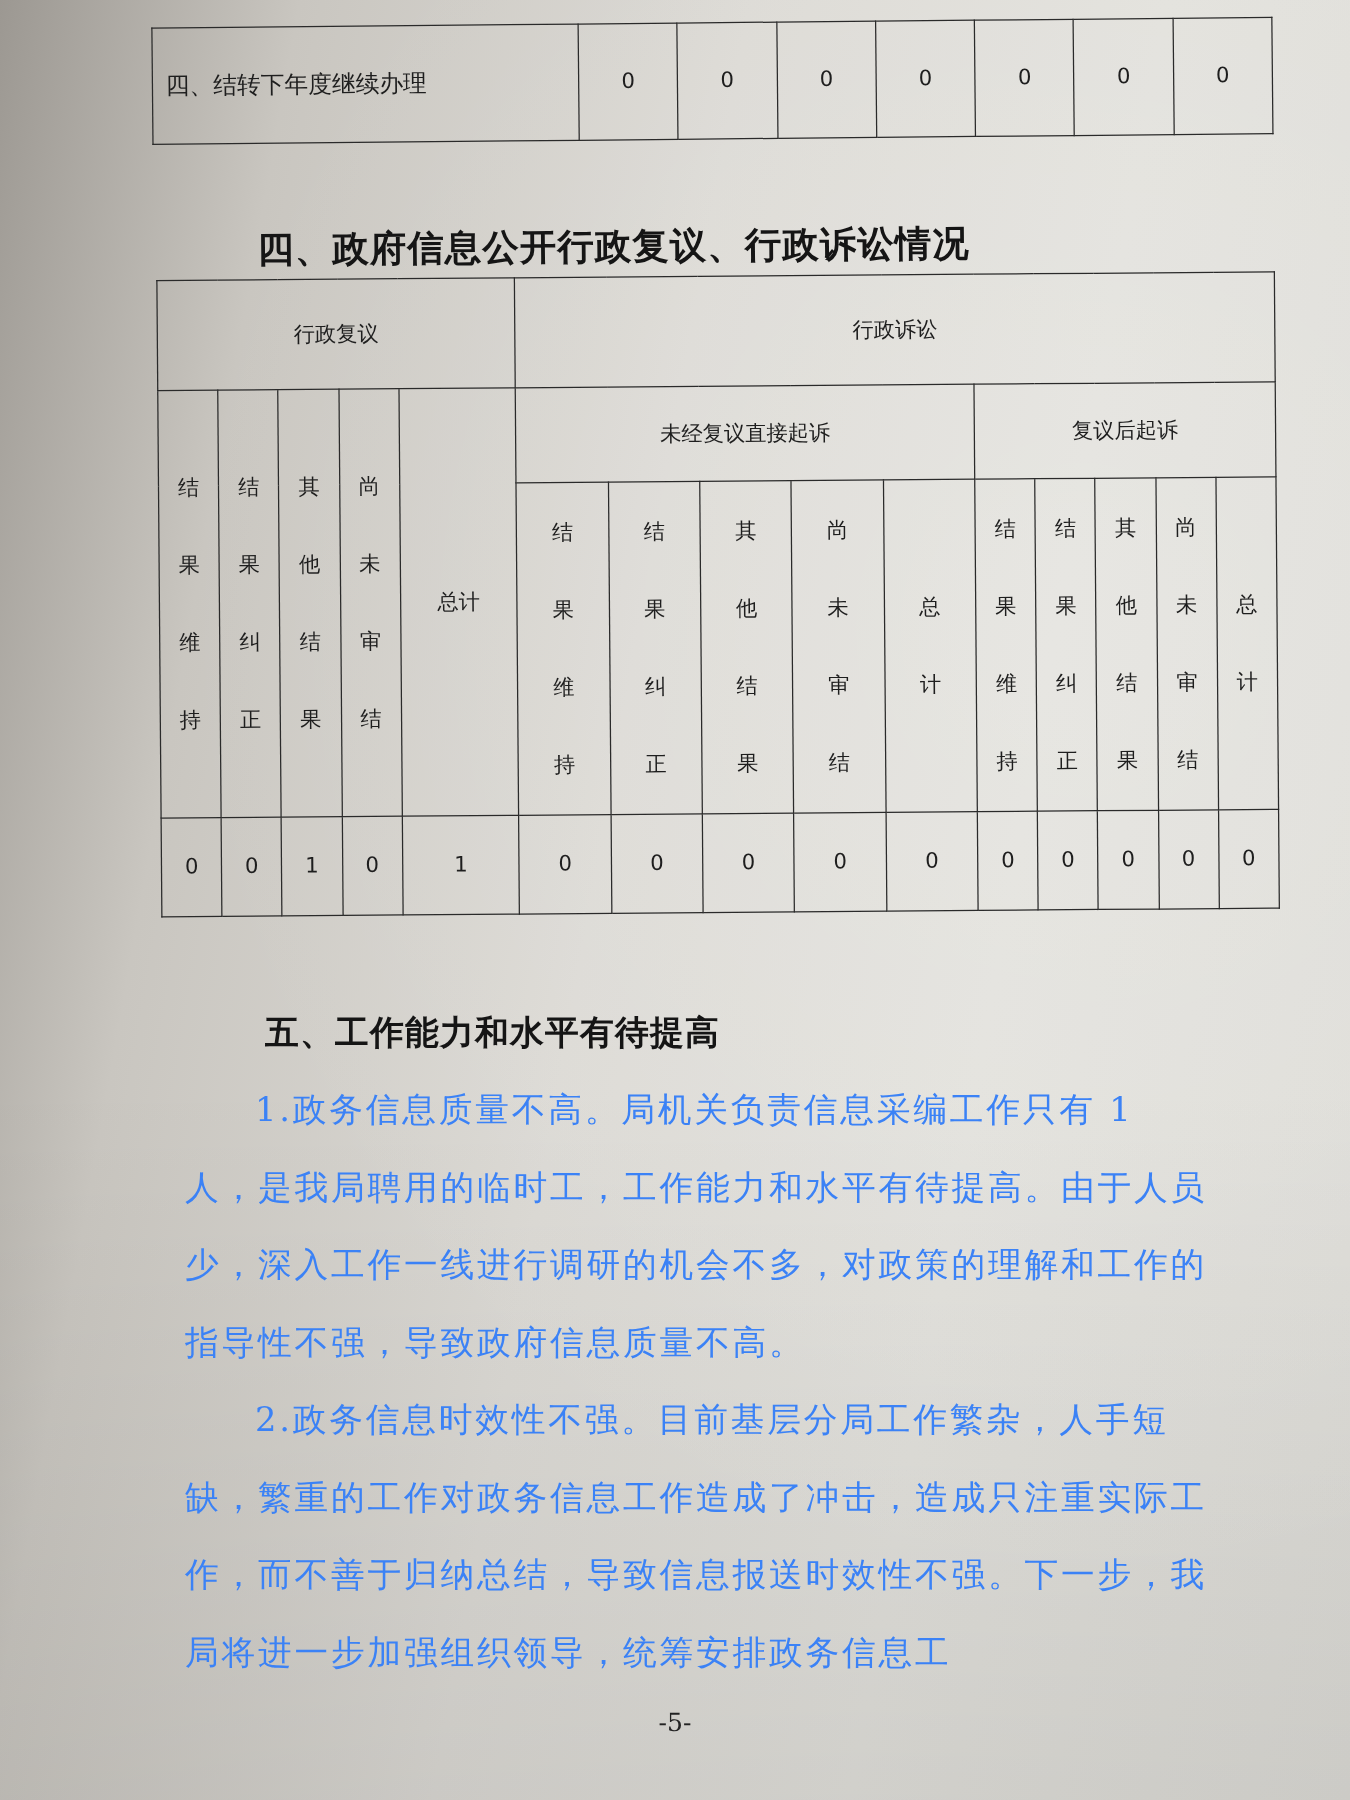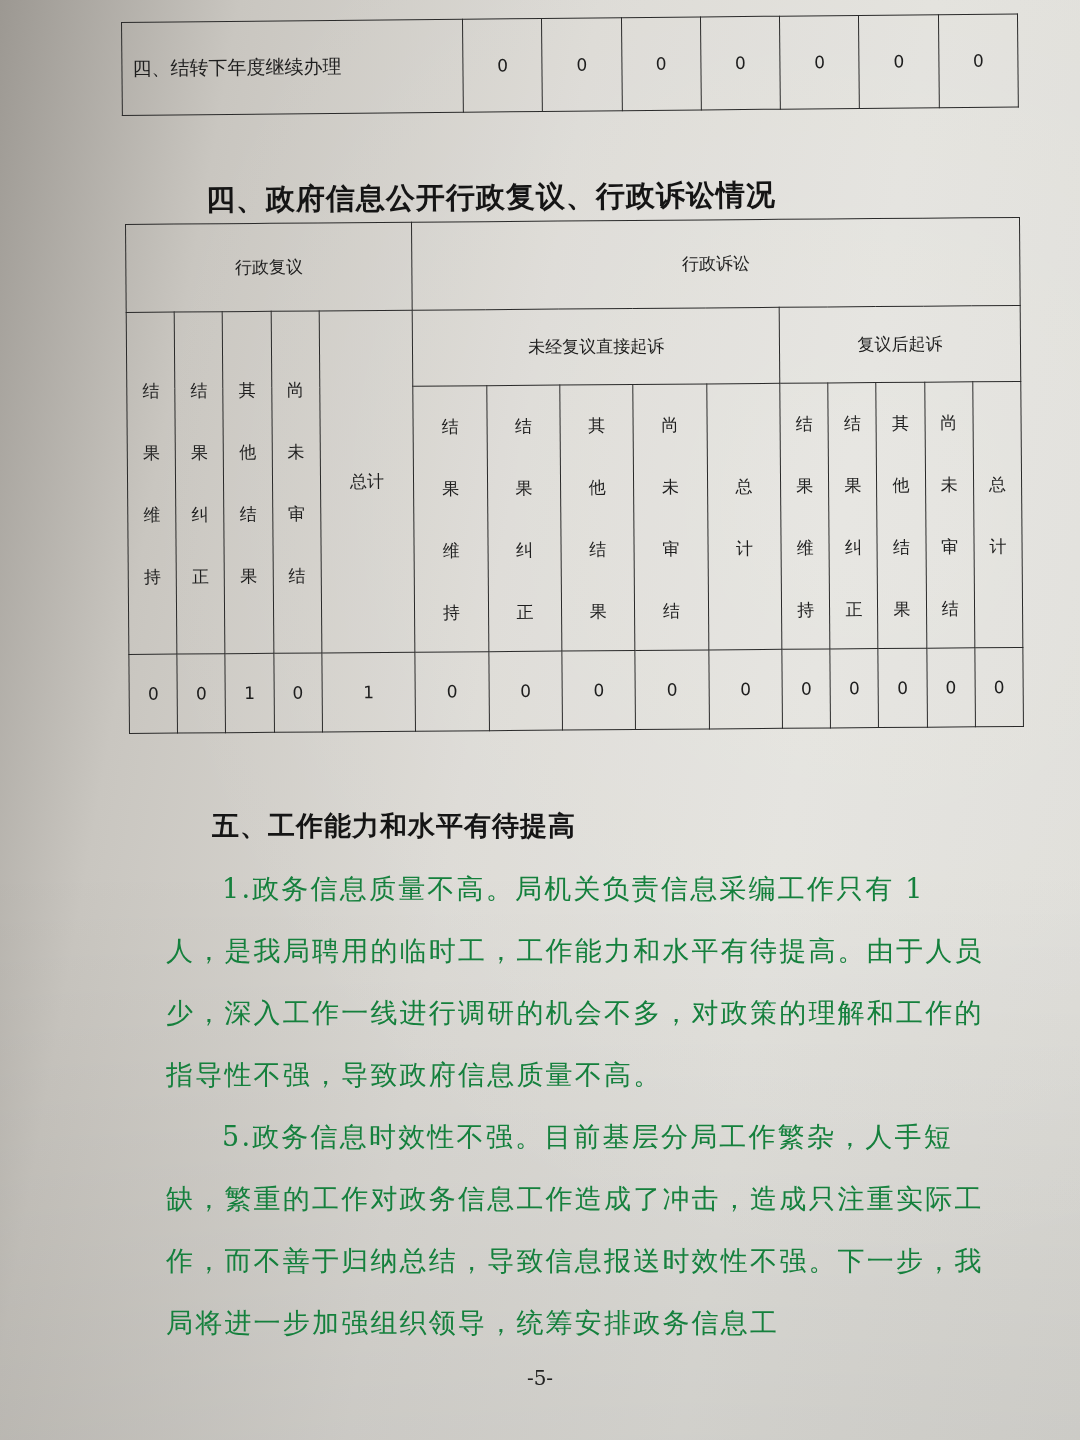--- a/index.html
+++ b/index.html
@@ -29,23 +29,23 @@
     #title4 { left: 206px; top: 178px; transform: rotate(-0.5deg); }
     #title5 { left: 212px; top: 808px; font-size: 27px; }
 
     #review { left: 125px; top: 224px; width: 895px; height: 510px; transform: rotate(-0.45deg); transform-origin: left top; }
     #review td { font-size: 17px; }
     #review .vert { line-height: 62px; }
     #review .vert span { display: block; }
     #review .val td { font-size: 17px; height: 78px; }
 
     .para {
-      position: absolute; left: 166px; width: 820px; margin: 0;
+      position: absolute; left: 148px; width: 820px; margin: 0;
       font-family: "DejaVu Serif", serif; font-size: 27px; line-height: 62px; letter-spacing: 2.2px;
-      color: #15803d; text-indent: 56px;
+      color: #3b82f6; text-indent: 56px;
     }
     #p1 { top: 858px; }
     #p2 { top: 1106px; }
     .pagenum {
       position: absolute; left: 0; width: 1080px; top: 1065px; text-align: center;
       font-family: "DejaVu Serif", serif; font-size: 20px; color: #222;
     }
   </style>
 </head>
 <body>
@@ -206,15 +206,15 @@
     <td>0</td>
     <td>0</td>
     <td>0</td>
   </tr>
 </tbody>
   </table>
 
 <h2 id="title5" class="title-h">五、工作能力和水平有待提高</h2>
 
 <p id="p1" class="para">1.政务信息质量不高。局机关负责信息采编工作只有 1 人，是我局聘用的临时工，工作能力和水平有待提高。由于人员少，深入工作一线进行调研的机会不多，对政策的理解和工作的指导性不强，导致政府信息质量不高。</p>
-<p id="p2" class="para">5.政务信息时效性不强。目前基层分局工作繁杂，人手短缺，繁重的工作对政务信息工作造成了冲击，造成只注重实际工作，而不善于归纳总结，导致信息报送时效性不强。下一步，我局将进一步加强组织领导，统筹安排政务信息工</p>
+<p id="p2" class="para">2.政务信息时效性不强。目前基层分局工作繁杂，人手短缺，繁重的工作对政务信息工作造成了冲击，造成只注重实际工作，而不善于归纳总结，导致信息报送时效性不强。下一步，我局将进一步加强组织领导，统筹安排政务信息工</p>
 
 <div class="pagenum" style="top:1366px">-5-</div>
 
 </body></html>

